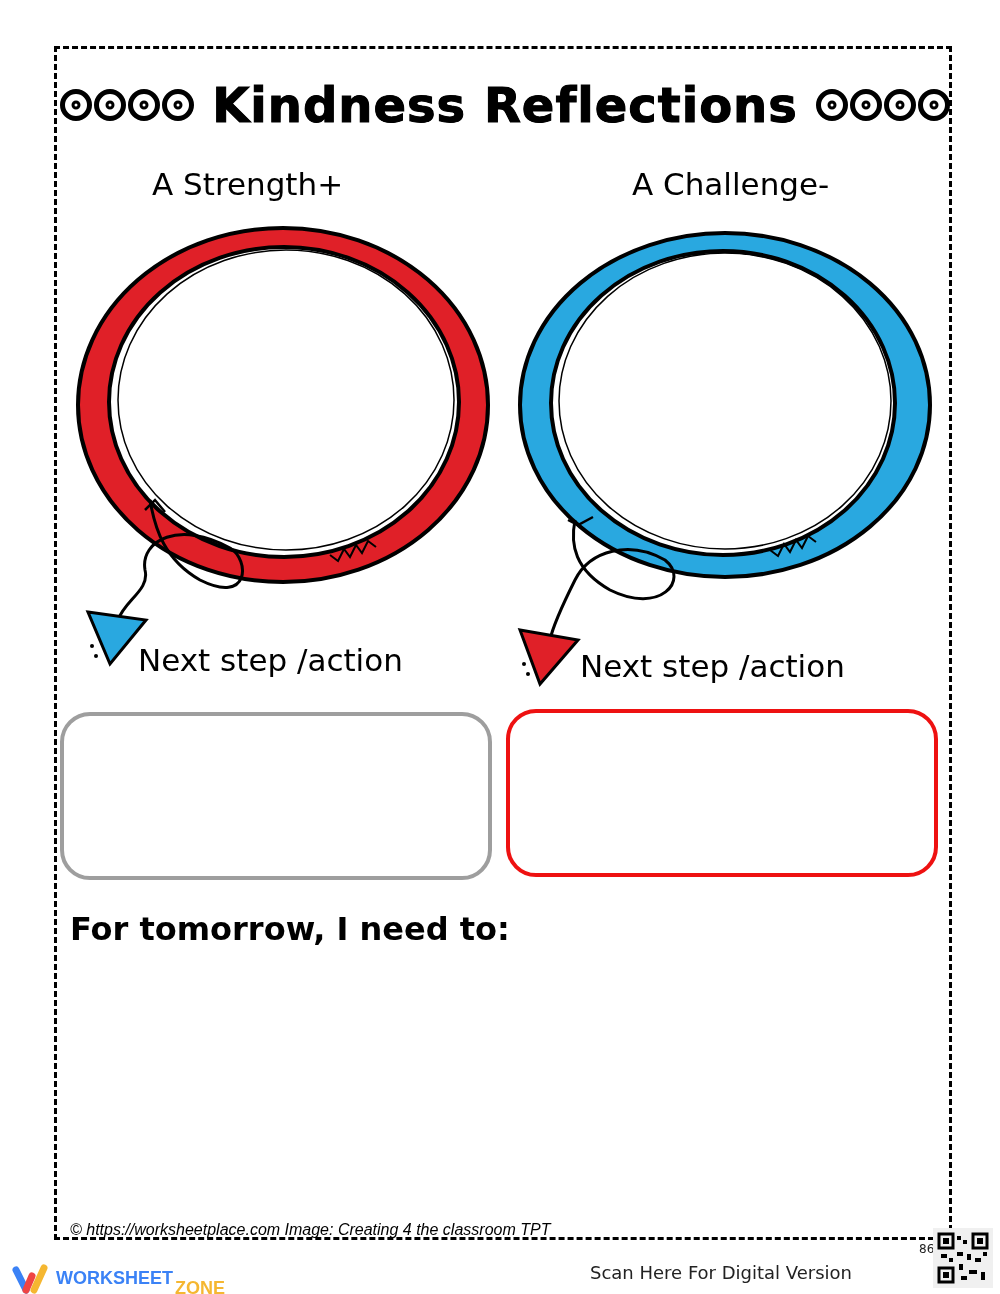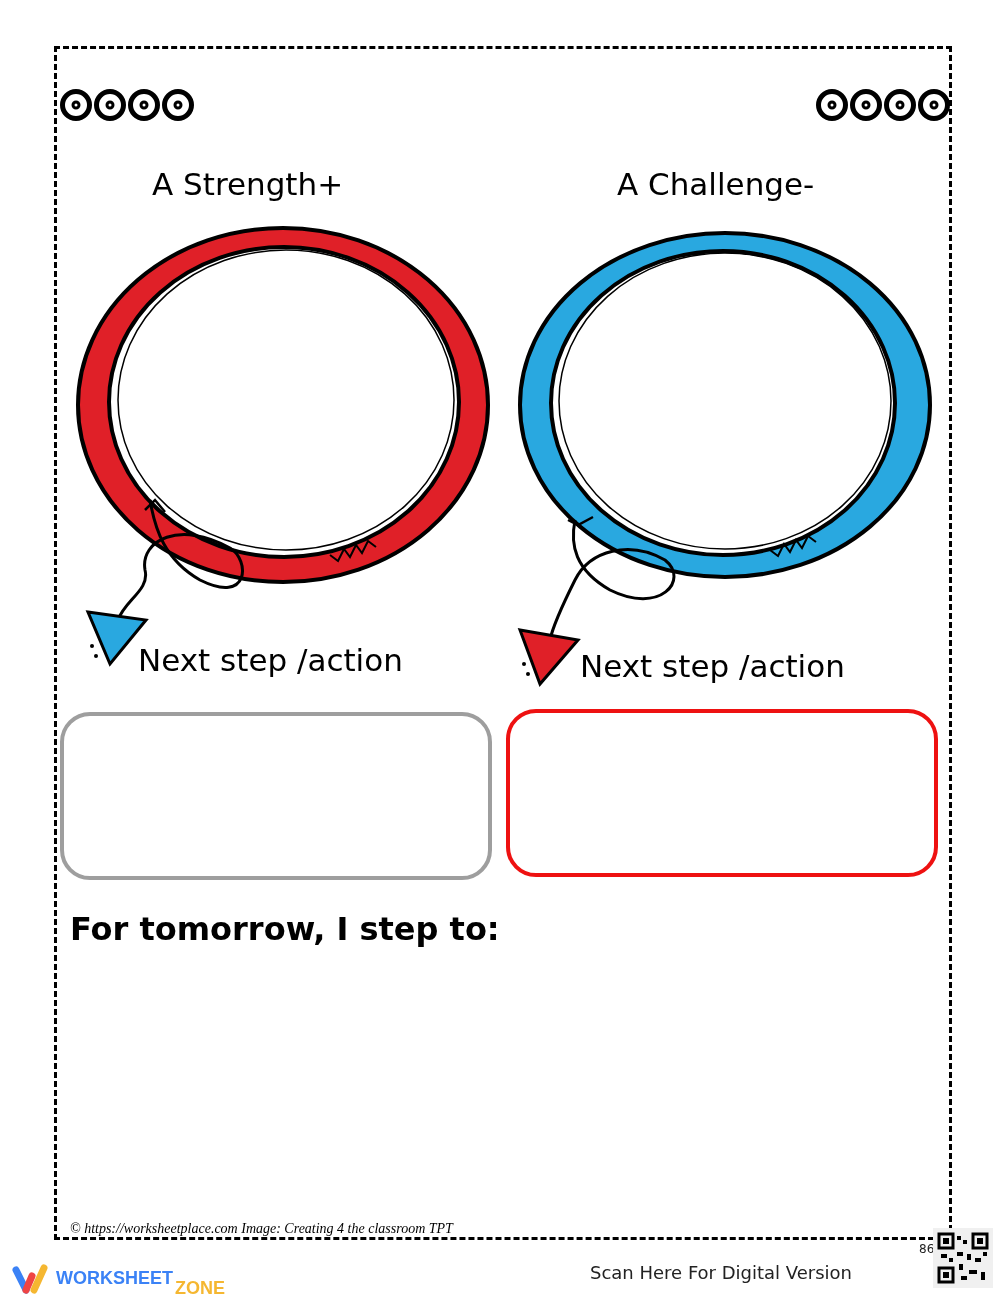--- a/index.html
+++ b/index.html
@@ -9,51 +9,52 @@
   .eyes { display:flex; gap:2px; }
   .eye { width:32px; height:32px; border:5px solid #000; border-radius:50%; box-sizing:border-box; position:relative; background:#fff; }
   .eye::after { content:""; position:absolute; width:9px; height:9px; border:3px solid #000; border-radius:50%; left:50%; top:50%; transform:translate(-50%,-50%); box-sizing:border-box; }
   .title { font-family:"DejaVu Sans", sans-serif; font-weight:bold; font-size:48px; color:#000; -webkit-text-stroke:1px #000; text-shadow: 0 0 0 #000; letter-spacing:1px; }
   .label { position:absolute; font-size:31px; font-weight:normal; font-family:"DejaVu Sans", sans-serif; }
   svg.art { position:absolute; left:0; top:0; }
   .box { position:absolute; border-radius:30px; box-sizing:border-box; background:#fff; }
   .box-left { left:60px; top:712px; width:432px; height:168px; border:4px solid #9e9e9e; }
   .box-right { left:506px; top:709px; width:432px; height:168px; border:4px solid #ee1111; }
   .tomorrow { position:absolute; left:70px; top:910px; font-size:32px; font-weight:bold; }
-  .copyright { position:absolute; left:70px; top:1221px; font-size:14px; font-style:italic; font-family:Liberation Serif, serif; }
+  .copyright { position:absolute; left:70px; top:1221px; font-size:16px; font-style:italic; font-family:Liberation Sans, sans-serif; }
   .brand { position:absolute; left:12px; top:1258px; display:flex; align-items:center; gap:8px; }
   .brand-w { font-weight:bold; font-size:18px; font-family:"Liberation Sans", sans-serif; }
   .brand-a { color:#3b82f6; }
   .brand-b { color:#f5b731; }
   .scan { position:absolute; left:590px; top:1262px; font-size:18px; color:#222; font-family:"DejaVu Sans", sans-serif; }
   .pagenum { position:absolute; left:919px; top:1242px; font-size:12px; color:#222; }
   .qr { position:absolute; left:933px; top:1228px; width:60px; height:60px; background:#f0f0f0; }
 </style>
 </head>
 <body>
 
 <div class="page-border"></div>
 
 <div class="title-row">
   <div class="eyes">
     <div class="eye"></div>
     <div class="eye"></div>
     <div class="eye"></div>
     <div class="eye"></div>
   </div>
+  <div class="title">Kindness Reflections</div>
   <div class="eyes">
     <div class="eye"></div>
     <div class="eye"></div>
     <div class="eye"></div>
     <div class="eye"></div>
   </div>
 </div>
 
 <div class="label" style="left:152px; top:166px;">A Strength+</div>
-<div class="label" style="left:617px; top:166px;">A Challenge-</div>
+<div class="label" style="left:632px; top:166px;">A Challenge-</div>
 
 <svg class="art" width="1000" height="1294">
 
   <g>
     <ellipse cx="283" cy="405" rx="205" ry="177" fill="#e02028" stroke="#000" stroke-width="4"></ellipse>
     <ellipse cx="284" cy="402" rx="175" ry="155" fill="#fff" stroke="#000" stroke-width="4"></ellipse>
     <ellipse cx="286" cy="400" rx="168" ry="150" fill="none" stroke="#000" stroke-width="1.5"></ellipse>
   </g>
 
   <g>
@@ -81,21 +82,21 @@
       <circle cx="528" cy="674" r="2" fill="#000"></circle>
   </g>
 </svg>
 
 <div class="label" style="left:138px; top:642px;">Next step /action</div>
 <div class="label" style="left:580px; top:648px;">Next step  /action</div>
 
 <div class="box box-left"></div>
 <div class="box box-right"></div>
 
-<div class="tomorrow">For tomorrow, I step to:</div>
+<div class="tomorrow">For tomorrow, I need to:</div>
 
 <div class="copyright">© https://worksheetplace.com  Image: Creating 4 the classroom TPT</div>
 
 <div class="brand">
   <svg width="36" height="30">
     <line x1="4" y1="6" x2="14" y2="26" stroke="#3b82f6" stroke-width="7" stroke-linecap="round"></line>
     <line x1="14" y1="26" x2="20" y2="12" stroke="#ef4444" stroke-width="7" stroke-linecap="round"></line>
     <line x1="22" y1="26" x2="32" y2="4" stroke="#f5b731" stroke-width="7" stroke-linecap="round"></line>
   </svg>
   <span class="brand-w brand-a">WORKSHEET</span>

